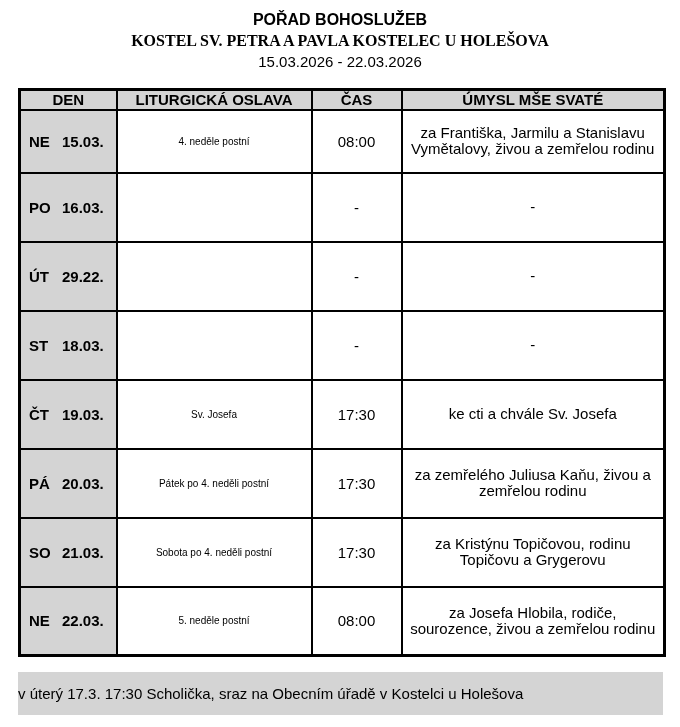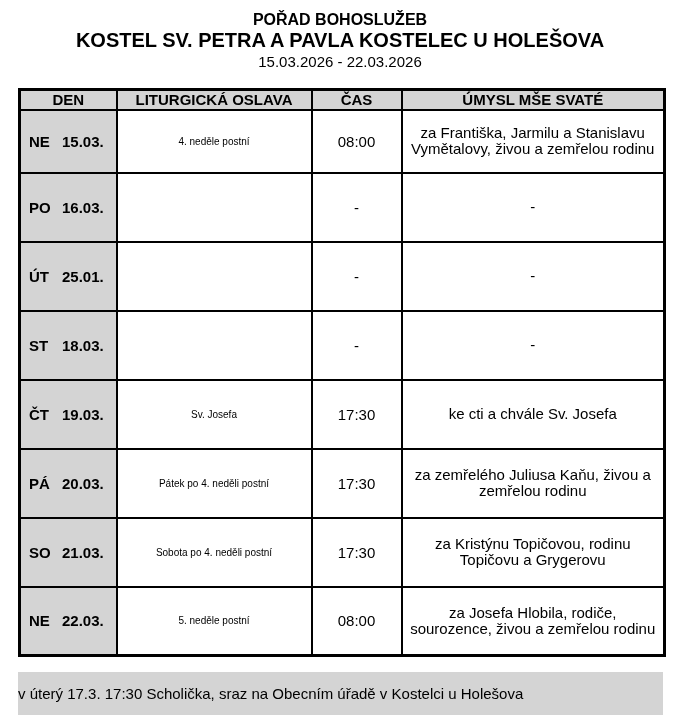--- a/index.html
+++ b/index.html
@@ -8,21 +8,21 @@
     width: 680px; height: 727px;
     font-family: "Liberation Sans", sans-serif;
     color: #000;
     overflow: hidden;
   }
   .page { width: 680px; height: 727px; position: relative; }
 
   
   .titles { text-align: center; padding-top: 9px; }
   .title-main  { font-size: 16px; font-weight: bold; line-height: 21px; }
-  .title-sub   { font-size: 20px; font-weight: bold; line-height: 21px; }
+  .title-sub   { font-size: 16px; font-weight: bold; line-height: 21px; font-family: Liberation Serif, serif; }
   .title-dates { font-size: 15px; font-weight: normal; line-height: 21px; }
 
   
   table.schedule {
     margin: 16px 0 0 18px;
     width: 645px;
     border-collapse: collapse;
     table-layout: fixed;
     border: 3px solid var(--border-color, #000);
   }
@@ -108,21 +108,21 @@
       <td class="day-cell">
         <span class="day-abbr">PO</span><span class="day-date">16.03.</span>
       </td>
       <td class="celebration-cell"></td>
       <td class="time-cell">-</td>
       <td class="intention-cell">-</td>
     </tr>
 
     <tr>
       <td class="day-cell">
-        <span class="day-abbr">ÚT</span><span class="day-date">25.01.</span>
+        <span class="day-abbr">ÚT</span><span class="day-date">29.22.</span>
       </td>
       <td class="celebration-cell"></td>
       <td class="time-cell">-</td>
       <td class="intention-cell">-</td>
     </tr>
 
     <tr>
       <td class="day-cell">
         <span class="day-abbr">ST</span><span class="day-date">18.03.</span>
       </td>

